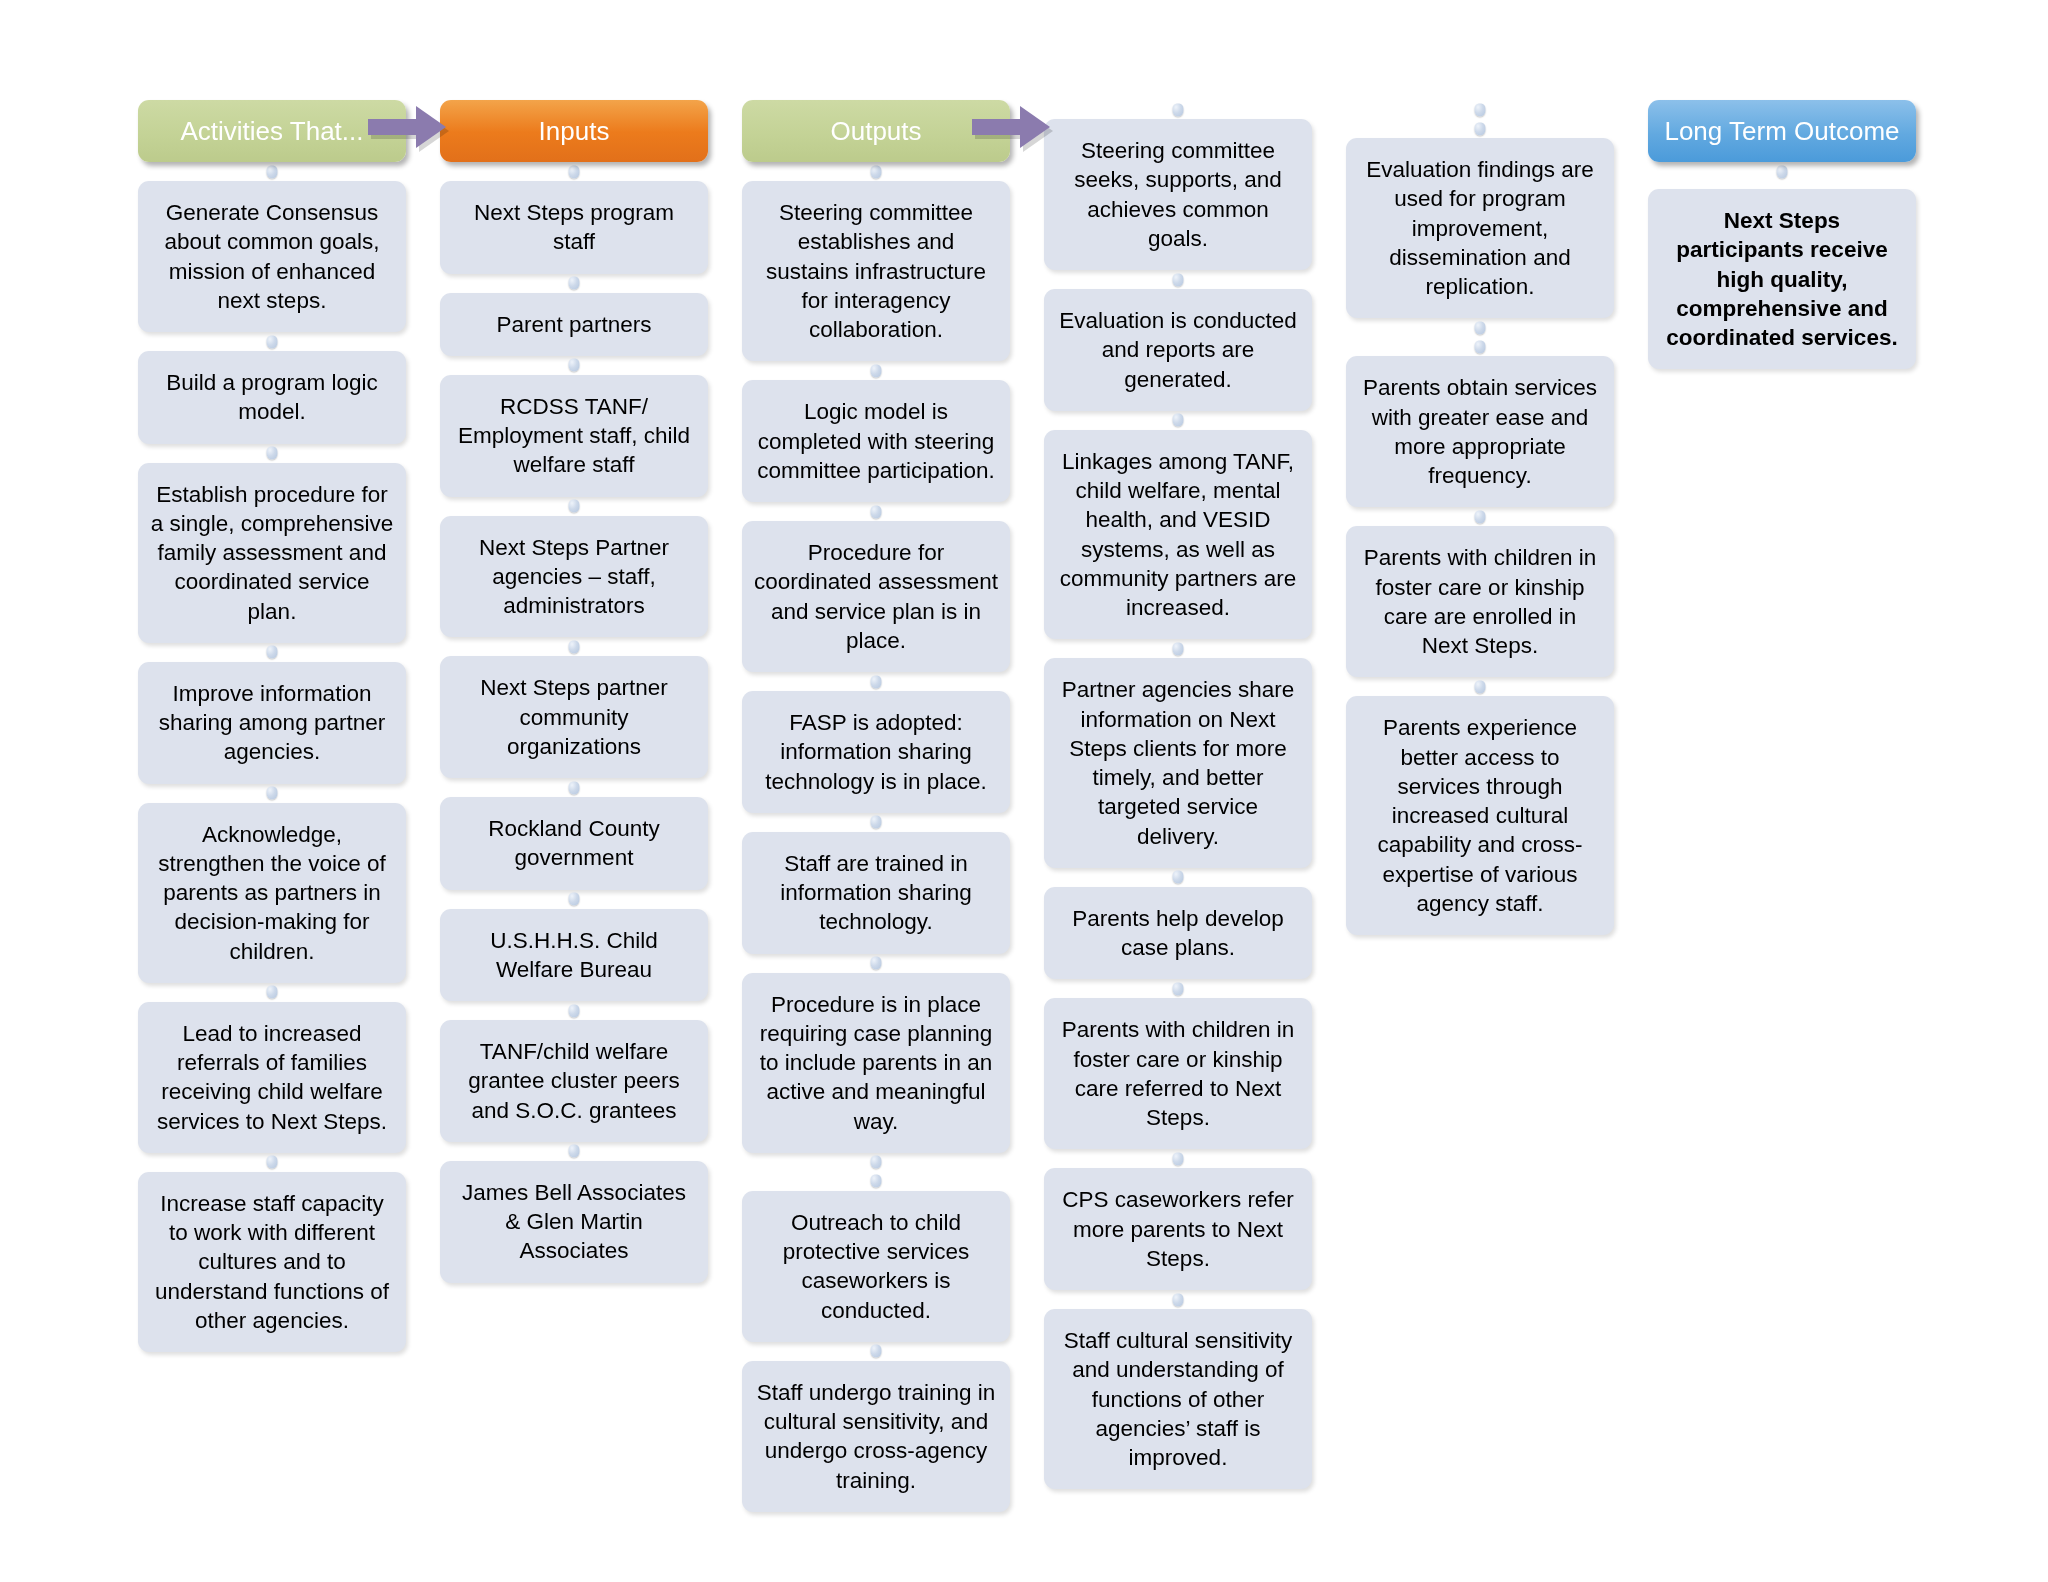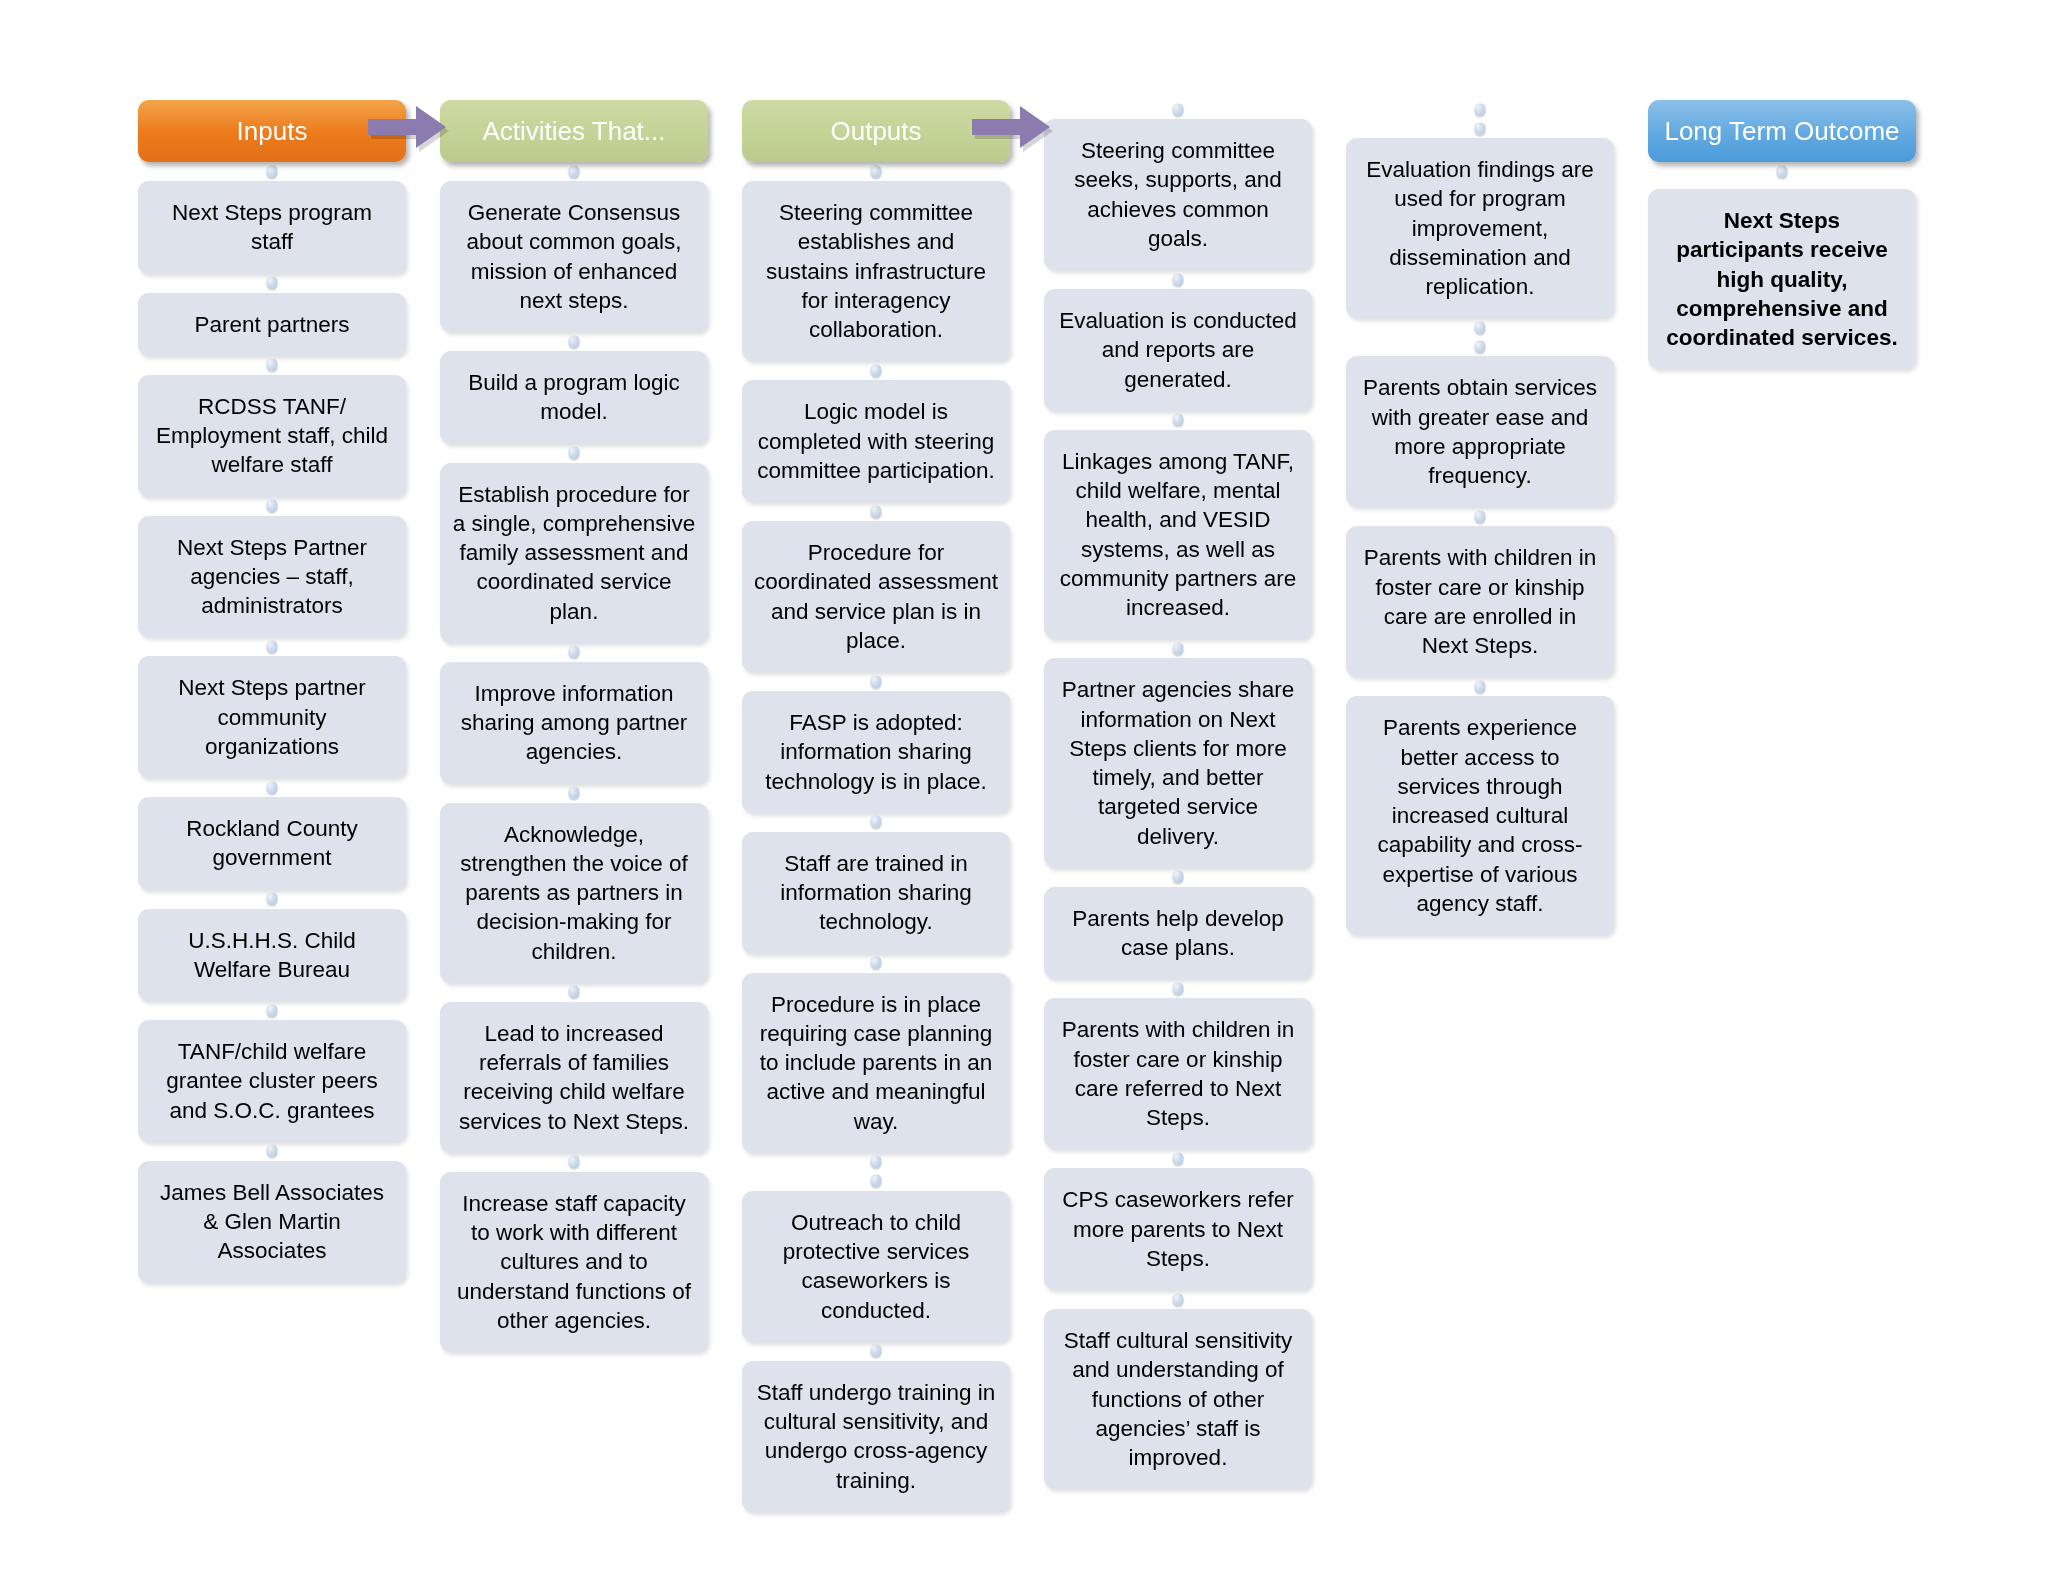--- a/index.html
+++ b/index.html
@@ -151,20 +151,51 @@
     border-left: 30px solid rgba(0,0,0,0.16);
     z-index: -1;
   }
 </style>
 </head>
 <body>
 
 <div id="board">
   <div class="columns" id="columns">
       <div class="column">
+        <div class="col-header green">Activities That...</div>
+        <div class="connector"></div>
+        <div class="node">
+          <span>Generate Consensus about common goals, mission of enhanced next steps.</span>
+        </div>
+        <div class="connector"></div>
+        <div class="node">
+          <span>Build a program logic model.</span>
+        </div>
+        <div class="connector"></div>
+        <div class="node">
+          <span>Establish procedure for a single, comprehensive family assessment and coordinated service plan.</span>
+        </div>
+        <div class="connector"></div>
+        <div class="node">
+          <span>Improve information sharing among partner agencies.</span>
+        </div>
+        <div class="connector"></div>
+        <div class="node">
+          <span>Acknowledge, strengthen the voice of parents as partners in decision-making for children.</span>
+        </div>
+        <div class="connector"></div>
+        <div class="node">
+          <span>Lead to increased referrals of families receiving child welfare services to Next Steps.</span>
+        </div>
+        <div class="connector"></div>
+        <div class="node">
+          <span>Increase staff capacity to work with different cultures and to understand functions of other agencies.</span>
+        </div>
+      </div>
+      <div class="column">
         <div class="col-header orange">Inputs</div>
         <div class="connector"></div>
         <div class="node">
           <span>Next Steps  program staff</span>
         </div>
         <div class="connector"></div>
         <div class="node">
           <span>Parent partners</span>
         </div>
         <div class="connector"></div>
@@ -187,51 +218,20 @@
         <div class="node">
           <span>U.S.H.H.S. Child Welfare Bureau</span>
         </div>
         <div class="connector"></div>
         <div class="node">
           <span>TANF/child welfare grantee cluster peers and S.O.C. grantees</span>
         </div>
         <div class="connector"></div>
         <div class="node">
           <span>James Bell Associates &amp; Glen Martin Associates</span>
-        </div>
-      </div>
-      <div class="column">
-        <div class="col-header green">Activities That...</div>
-        <div class="connector"></div>
-        <div class="node">
-          <span>Generate Consensus about common goals, mission of enhanced next steps.</span>
-        </div>
-        <div class="connector"></div>
-        <div class="node">
-          <span>Build a program logic model.</span>
-        </div>
-        <div class="connector"></div>
-        <div class="node">
-          <span>Establish procedure for a single, comprehensive family assessment and coordinated service plan.</span>
-        </div>
-        <div class="connector"></div>
-        <div class="node">
-          <span>Improve information sharing among partner agencies.</span>
-        </div>
-        <div class="connector"></div>
-        <div class="node">
-          <span>Acknowledge, strengthen the voice of parents as partners in decision-making for children.</span>
-        </div>
-        <div class="connector"></div>
-        <div class="node">
-          <span>Lead to increased referrals of families receiving child welfare services to Next Steps.</span>
-        </div>
-        <div class="connector"></div>
-        <div class="node">
-          <span>Increase staff capacity to work with different cultures and to understand functions of other agencies.</span>
         </div>
       </div>
       <div class="column">
         <div class="col-header green">Outputs</div>
         <div class="connector"></div>
         <div class="node">
           <span>Steering committee establishes and sustains infrastructure for interagency collaboration.</span>
         </div>
         <div class="connector"></div>
         <div class="node">

